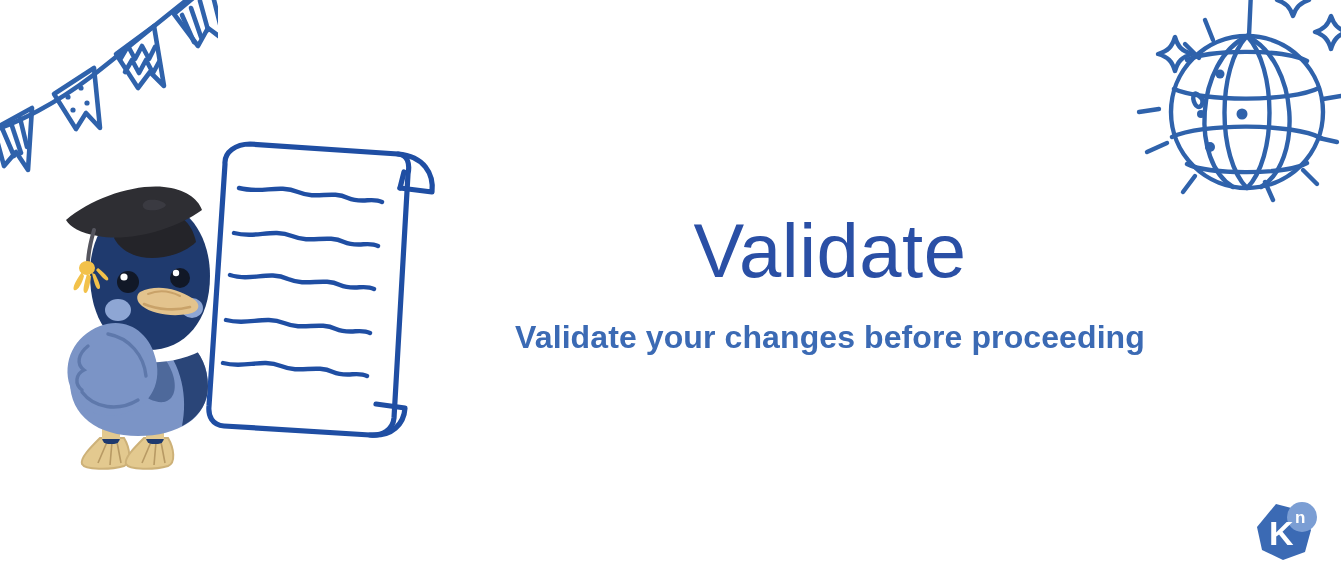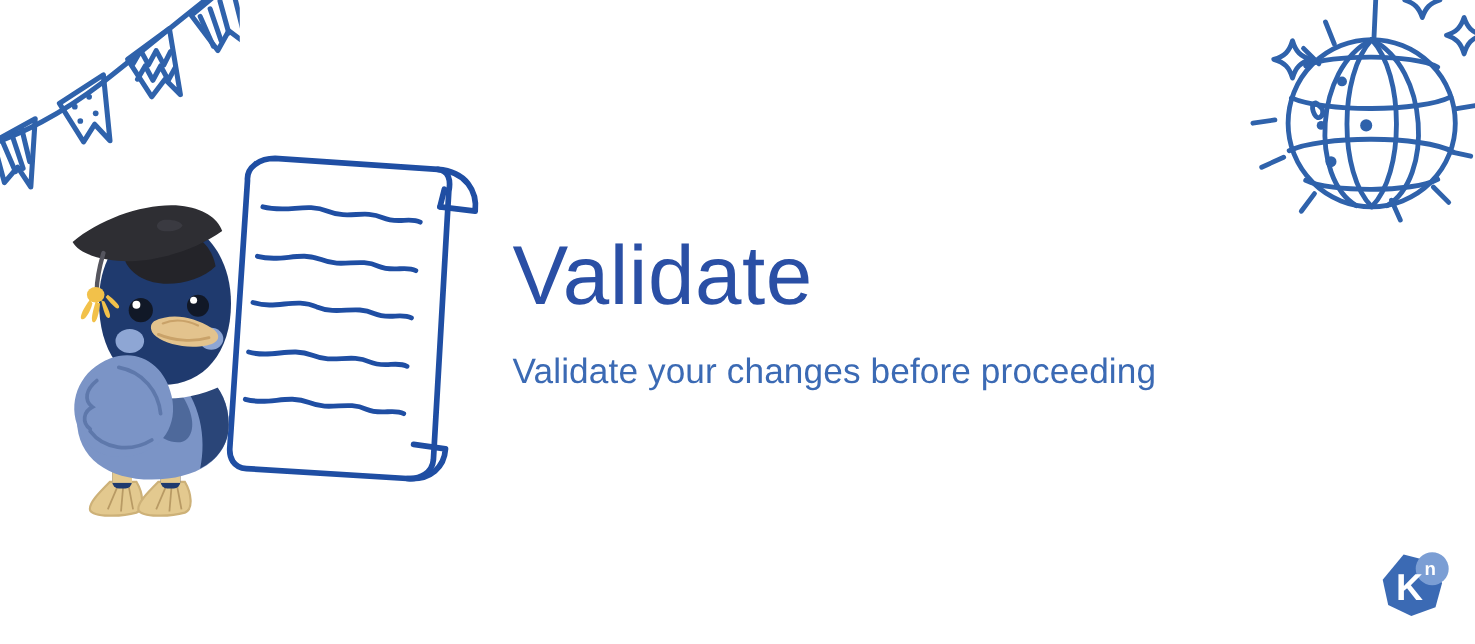--- a/index.html
+++ b/index.html
@@ -28,36 +28,36 @@
   #discoball-art { left: 1125px; top: -8px;   width: 225px;  height: 235px; }
   #scroll-art    { left: 176px;  top: 136px;  width: 290px;  height: 310px; }
   #bird-art      { left: 52px;   top: 186px;  width: 190px;  height: 290px; }
 
   
   #text-block {
     position: absolute;
     left: 466px;
     top: 205px;
     width: 728px;
-    text-align: left;
+    text-align: center;
   }
   #page-title {
     font-family: "Liberation Sans", sans-serif;
     font-size: 76px;
     font-weight: 400;
     line-height: 92px;
     letter-spacing: 0.5px;
     color: #2a4fa5;
     margin: 0;
     white-space: nowrap;
   }
   #page-subtitle {
     font-family: "Liberation Sans", sans-serif;
     font-size: 32px;
-    font-weight: 400;
+    font-weight: 700;
     line-height: 44px;
     letter-spacing: 0.1px;
     color: #3b6ab4;
     margin: 18px 0 0 0;
     white-space: nowrap;
   }
 
   
   #brand-logo {
     position: absolute;

